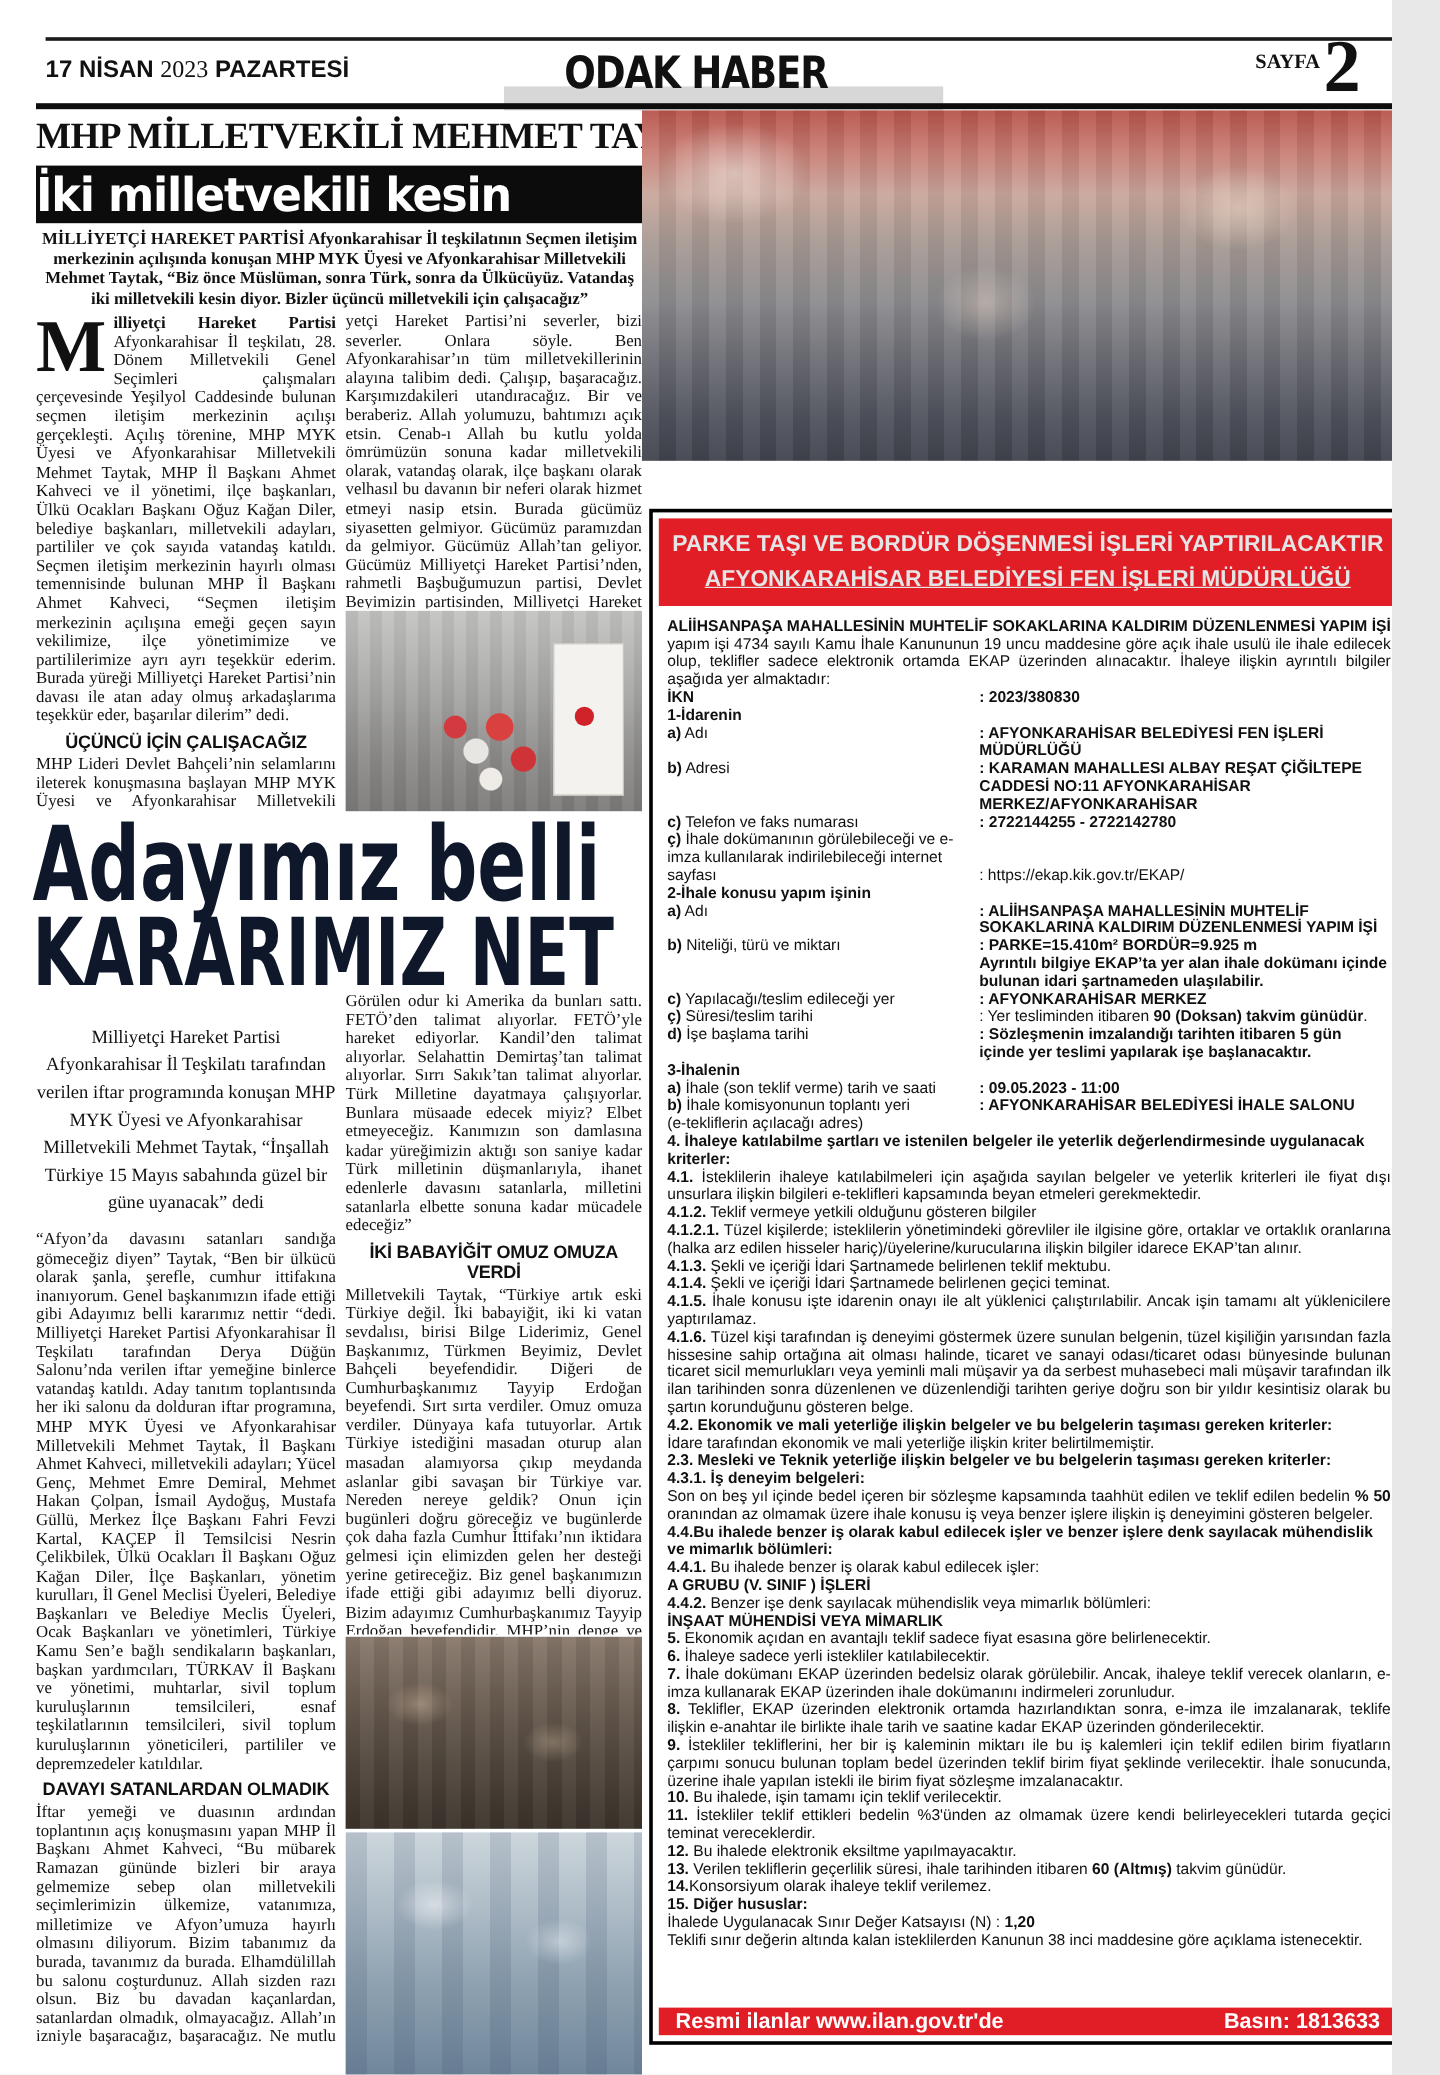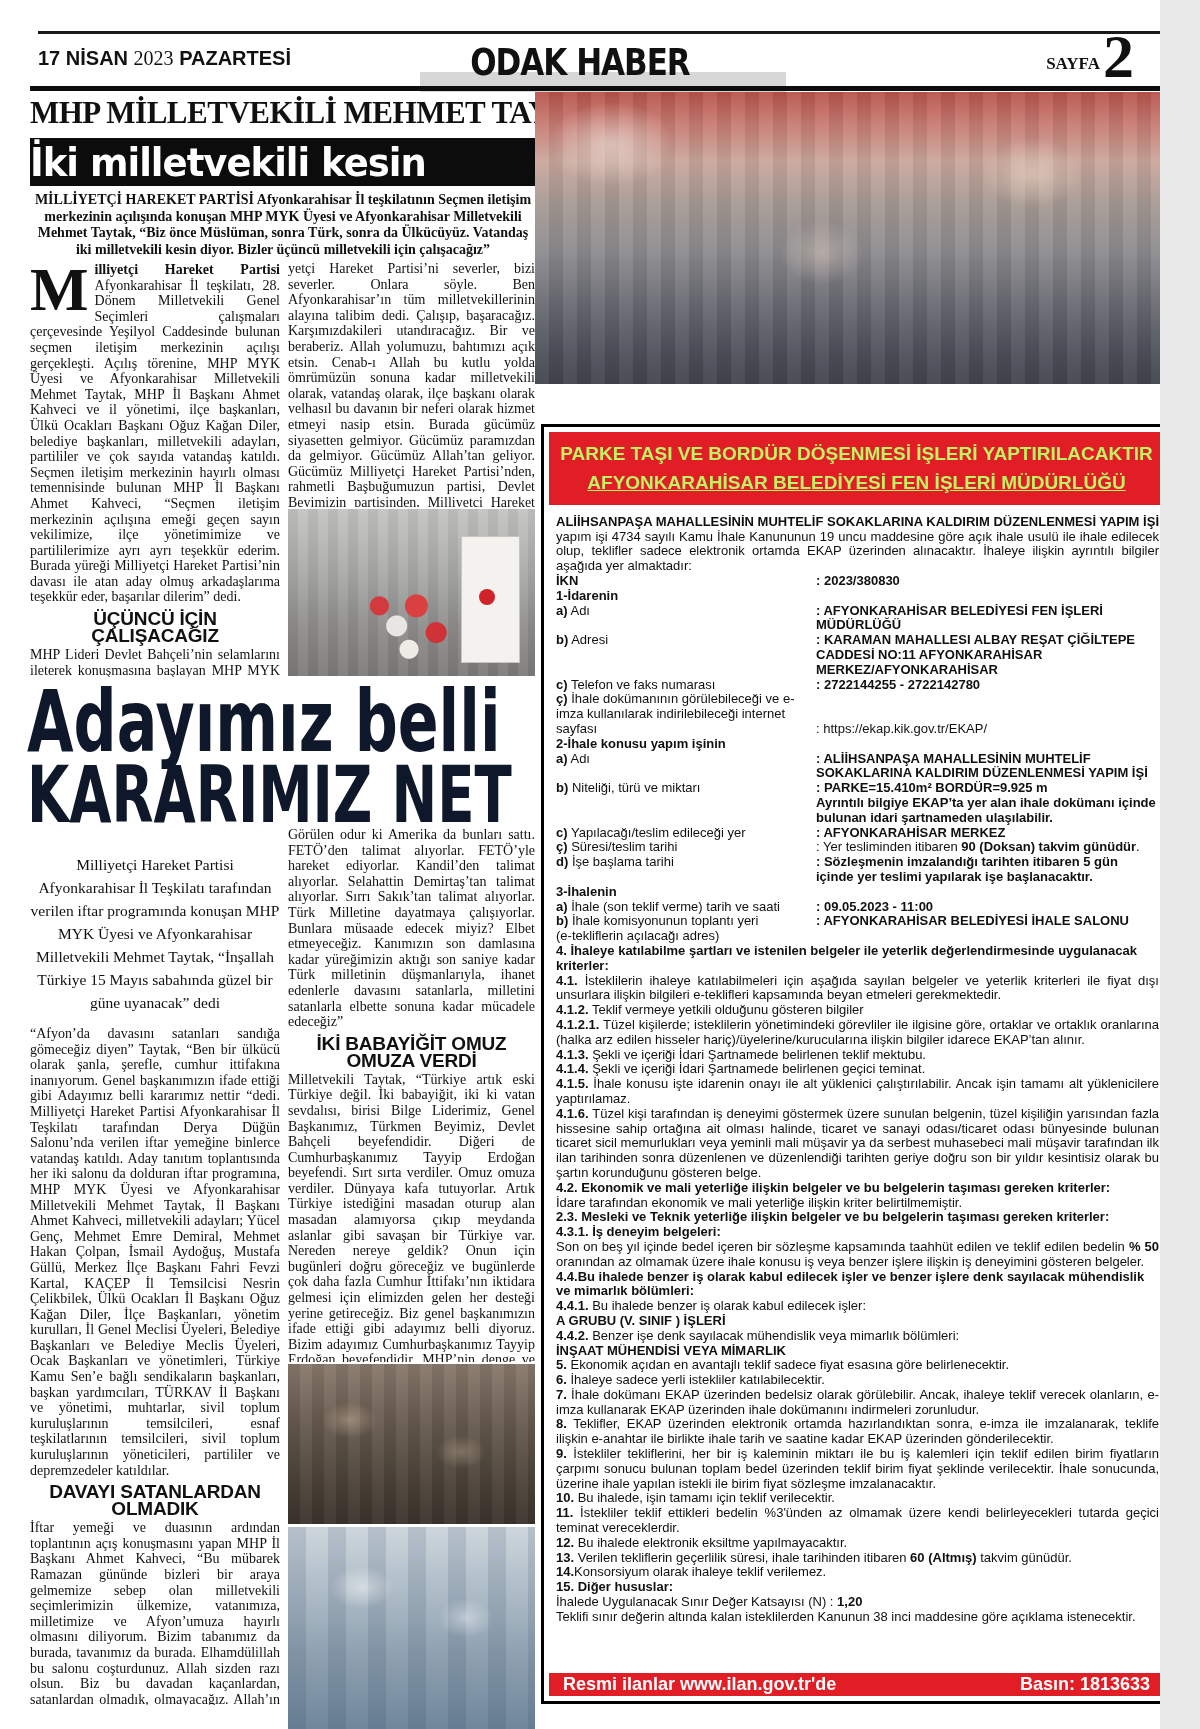--- a/index.html
+++ b/index.html
@@ -10,21 +10,21 @@
   
   #rule-top { position:absolute; left:38px; top:31px; width:1126px; height:3px; background:#1a1a1a; }
   #date { position:absolute; left:38px; top:47px; font-family:"Liberation Sans",sans-serif;
           font-size:20px; font-weight:bold; letter-spacing:0; white-space:nowrap; }
   #date .yr { font-weight:normal; font-family:"Liberation Serif",serif; }
   #masthead-shadow { position:absolute; left:420px; top:72px; width:366px; height:20px; background:#d7d7d7; }
   #masthead { position:absolute; left:0; right:0; top:40px; text-align:center;
               font-family:"DejaVu Sans",sans-serif; font-weight:bold; font-size:31px;
               letter-spacing:-1px; transform:scaleY(1.2); transform-origin:center top; }
   #sayfa { position:absolute; right:26px; top:28px; display:flex; align-items:flex-end; }
-  #sayfa .w { font-family:"Liberation Serif",serif; font-weight:bold; font-size:17px; margin-bottom:10px;text-align:right; }
+  #sayfa .w { font-family:"Liberation Serif",serif; font-weight:bold; font-size:17px; margin-bottom:22px;text-align:right; }
   #sayfa .n { font-family:"Liberation Serif",serif; font-weight:bold; font-size:62px; line-height:56px; margin-left:3px; }
   #rule-header { position:absolute; left:30px; top:86px; width:1140px; height:5px; background:#0d0d0d; }
 
   
   #kicker { position:absolute; left:30px; top:95px; width:506px; font-family:"Liberation Serif",serif;
             font-weight:bold; font-size:31px; letter-spacing:-0.5px; white-space:nowrap; }
   #headline-bar { position:absolute; left:30px; top:138px; width:506px; height:48px; background:#0c0c0c;
                   color:#fff; display:flex; align-items:center; justify-content:flex-start; }
   #headline-bar span { font-family:"DejaVu Sans",sans-serif; font-weight:bold; font-size:37px;
                        letter-spacing:-1px; transform:scaleY(1.05); }
@@ -34,21 +34,21 @@
   .acol { position:absolute; font-family:"Liberation Serif",serif; font-size:14px; line-height:15.6px;
           text-align:justify; overflow:hidden; }
   #col-a1 { left:30px;  top:262px; width:250px; height:415px; }
   #col-a2 { left:288px; top:261px; width:247px; height:246px; }
   #col-b1 { left:30px;  top:1026px; width:250px; height:679px; }
   #col-b2 { left:288px; top:827px;  width:247px; height:535px; }
   .bp { margin:0 0 2px 0; }
   .bp b { font-weight:bold; }
   .dropcap { float:left; font-size:62px; line-height:48px; font-weight:bold; margin:3px 6px 0 0; }
   .subhead { margin:5px 0 3px 0; font-family:"Liberation Sans",sans-serif; font-weight:bold;
-             font-size:19px; letter-spacing:-0.2px; text-align:center; line-height:17px; }
+             font-size:15px; letter-spacing:-0.2px; text-align:center; line-height:17px; }
 
   
   #hl2 { position:absolute; left:27px; top:679px; width:512px; color:#0f172a;
          font-family:"DejaVu Sans",sans-serif; font-weight:bold; }
   .hl-line { display:block; white-space:nowrap; transform-origin:left top; }
   #hl2-l1 { font-size:86px; line-height:84px; transform:scaleX(0.70); }
   #hl2-l2 { font-size:78px; line-height:80px; transform:scaleX(0.70); margin-top:-8px; }
   #lead2 { position:absolute; left:30px; top:853px; width:250px; font-size:15.5px; line-height:23px;
            text-align:center; }
 
@@ -83,21 +83,21 @@
   #photo-b2 { left:288px; top:1527px; width:247px; height:202px;
     background:
       radial-gradient(46px 30px at 30% 30%, rgba(250,250,250,.5), transparent 70%),
       radial-gradient(40px 28px at 72% 45%, rgba(240,244,248,.45), transparent 70%),
       repeating-linear-gradient(90deg, rgba(40,60,90,.14) 0 18px, transparent 18px 40px),
       linear-gradient(180deg,#cdd6dc 0%,#aebcc7 32%,#8fa2b1 62%,#70879b 100%); }
 
   
   #notice { position:absolute; left:541px; top:424px; width:631px; height:1280px;
             border:3px solid #000; background:#fff; font-family:"Liberation Sans",sans-serif; }
-  #notice-head { margin:5px; background:var(--red,#e11e26); color:#bef264; text-align:center;
+  #notice-head { margin:5px; background:var(--red,#e11e26); color:#e5e5e5; text-align:center;
                  font-weight:bold; font-size:19px; line-height:1.55; padding:7px 4px; }
   #notice-head .u { text-decoration:underline; }
   #notice-body { padding:5px 10px 0 12px; font-size:13px; line-height:14.8px; color:#101010; }
   #notice-body b { font-weight:bold; }
   .np { margin:0; text-align:justify; }
   .nh { font-weight:bold; margin:0; }
   .kv { display:flex; }
   .kv.row-end { align-items:flex-end; }
   .kl { width:260px; flex:none; padding-right:4px; white-space:pre-line; }
   .kv-v { flex:1; white-space:pre-line; }

